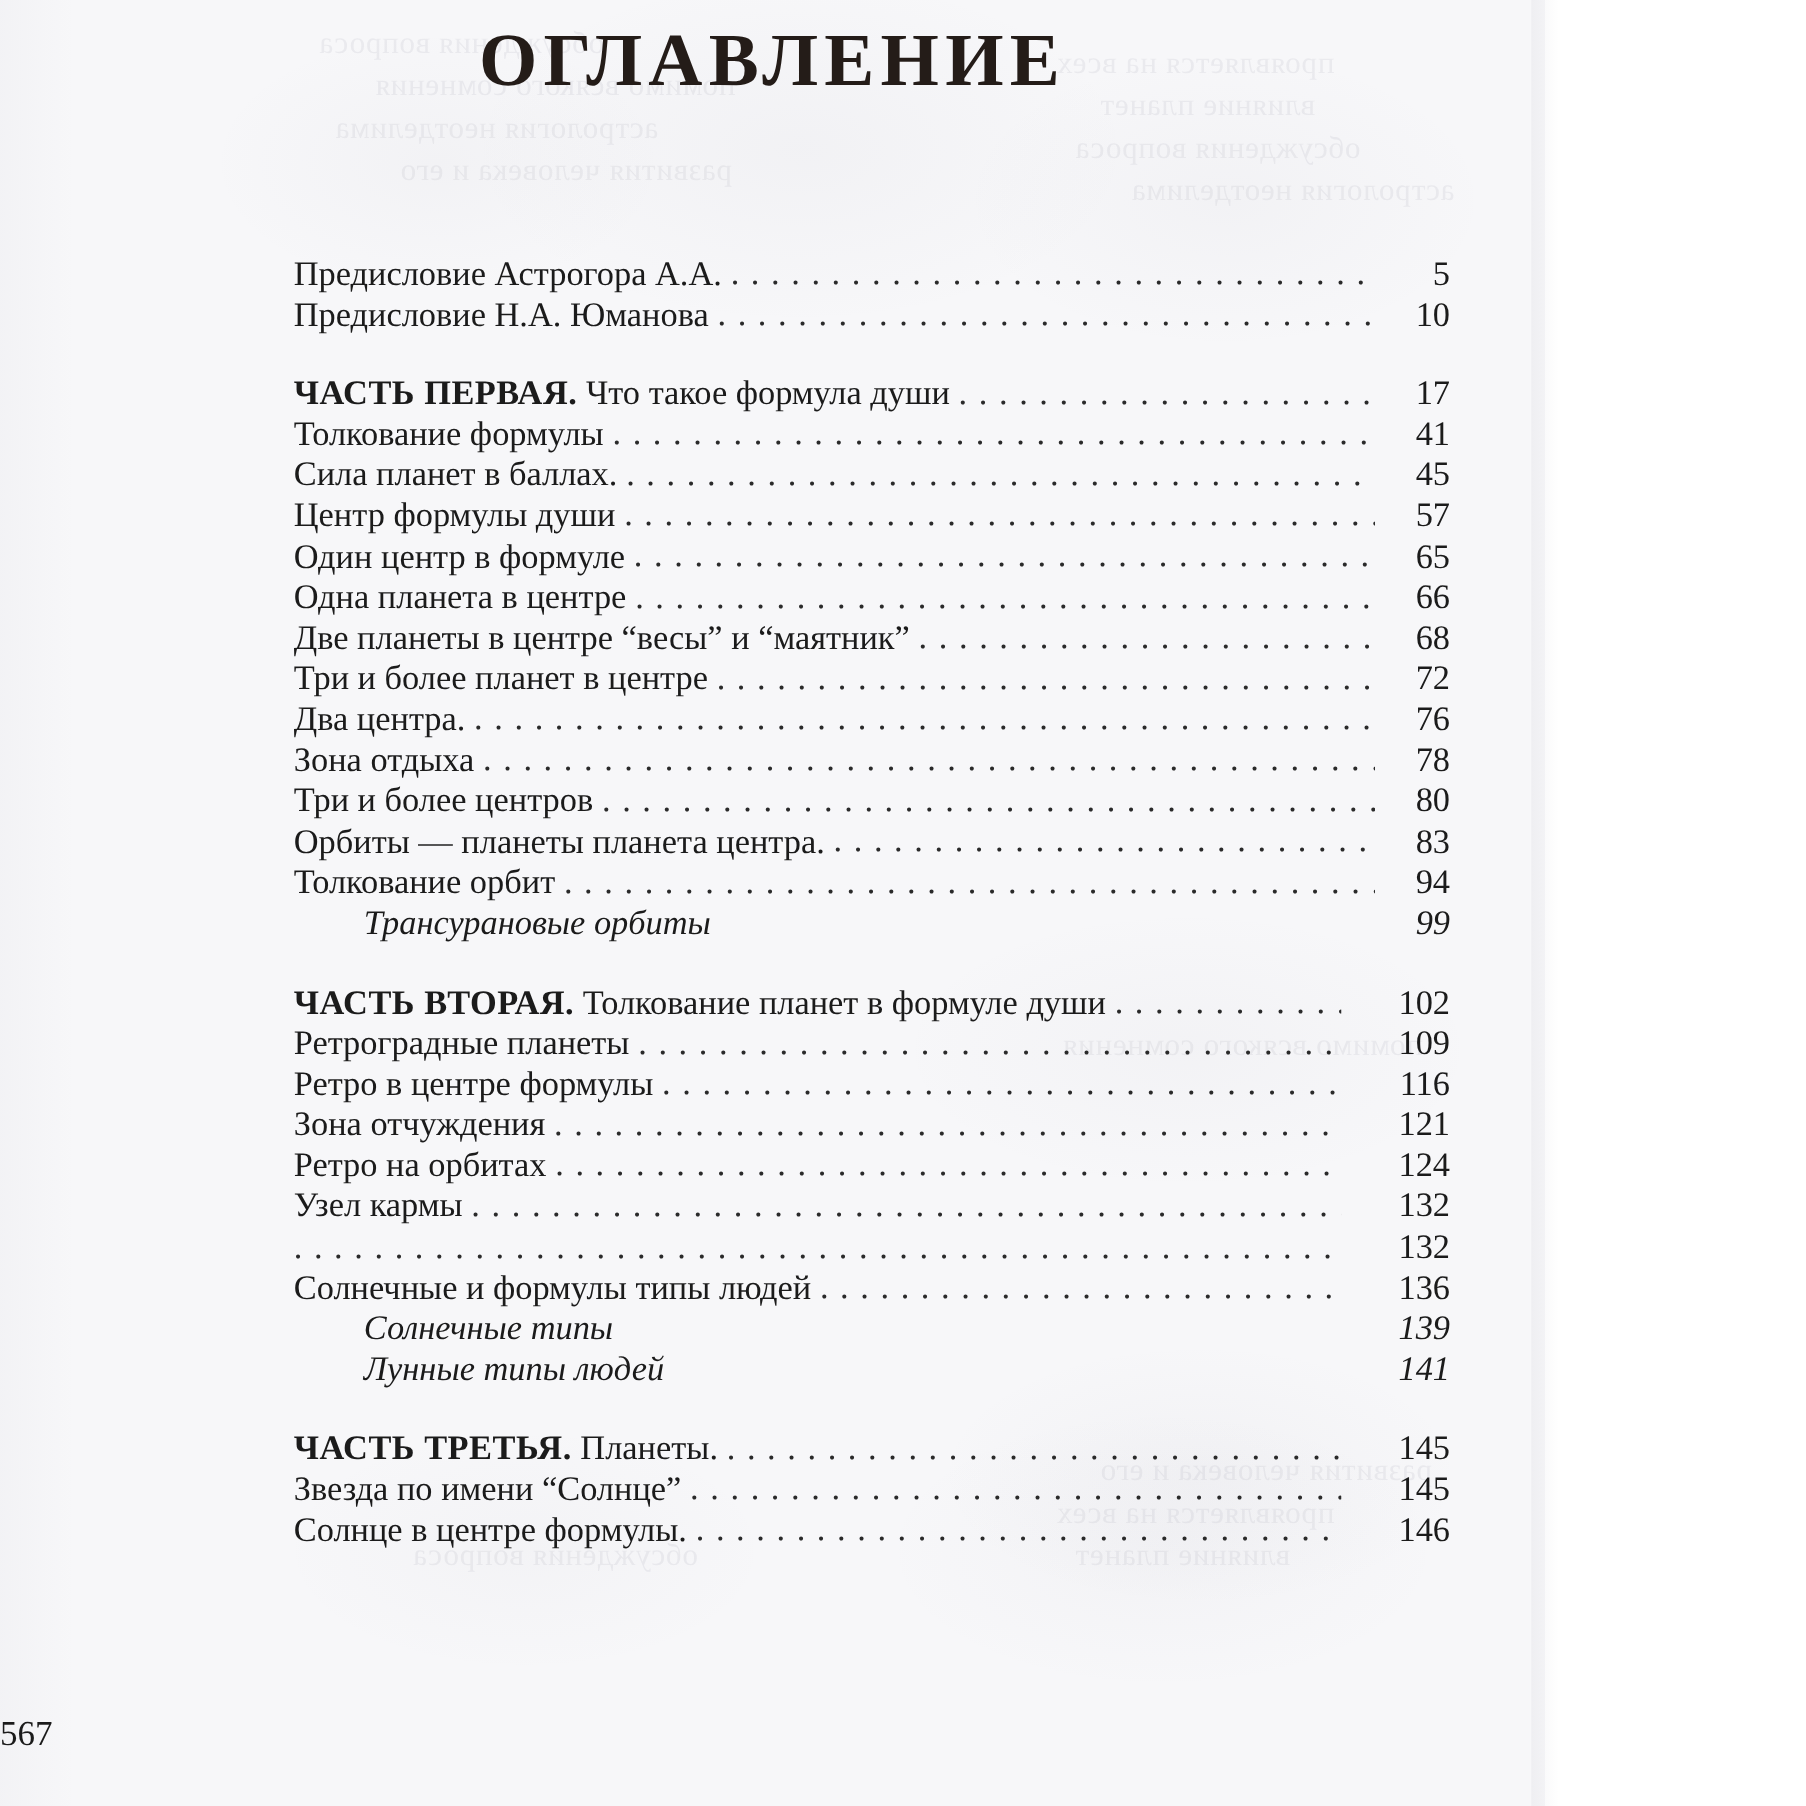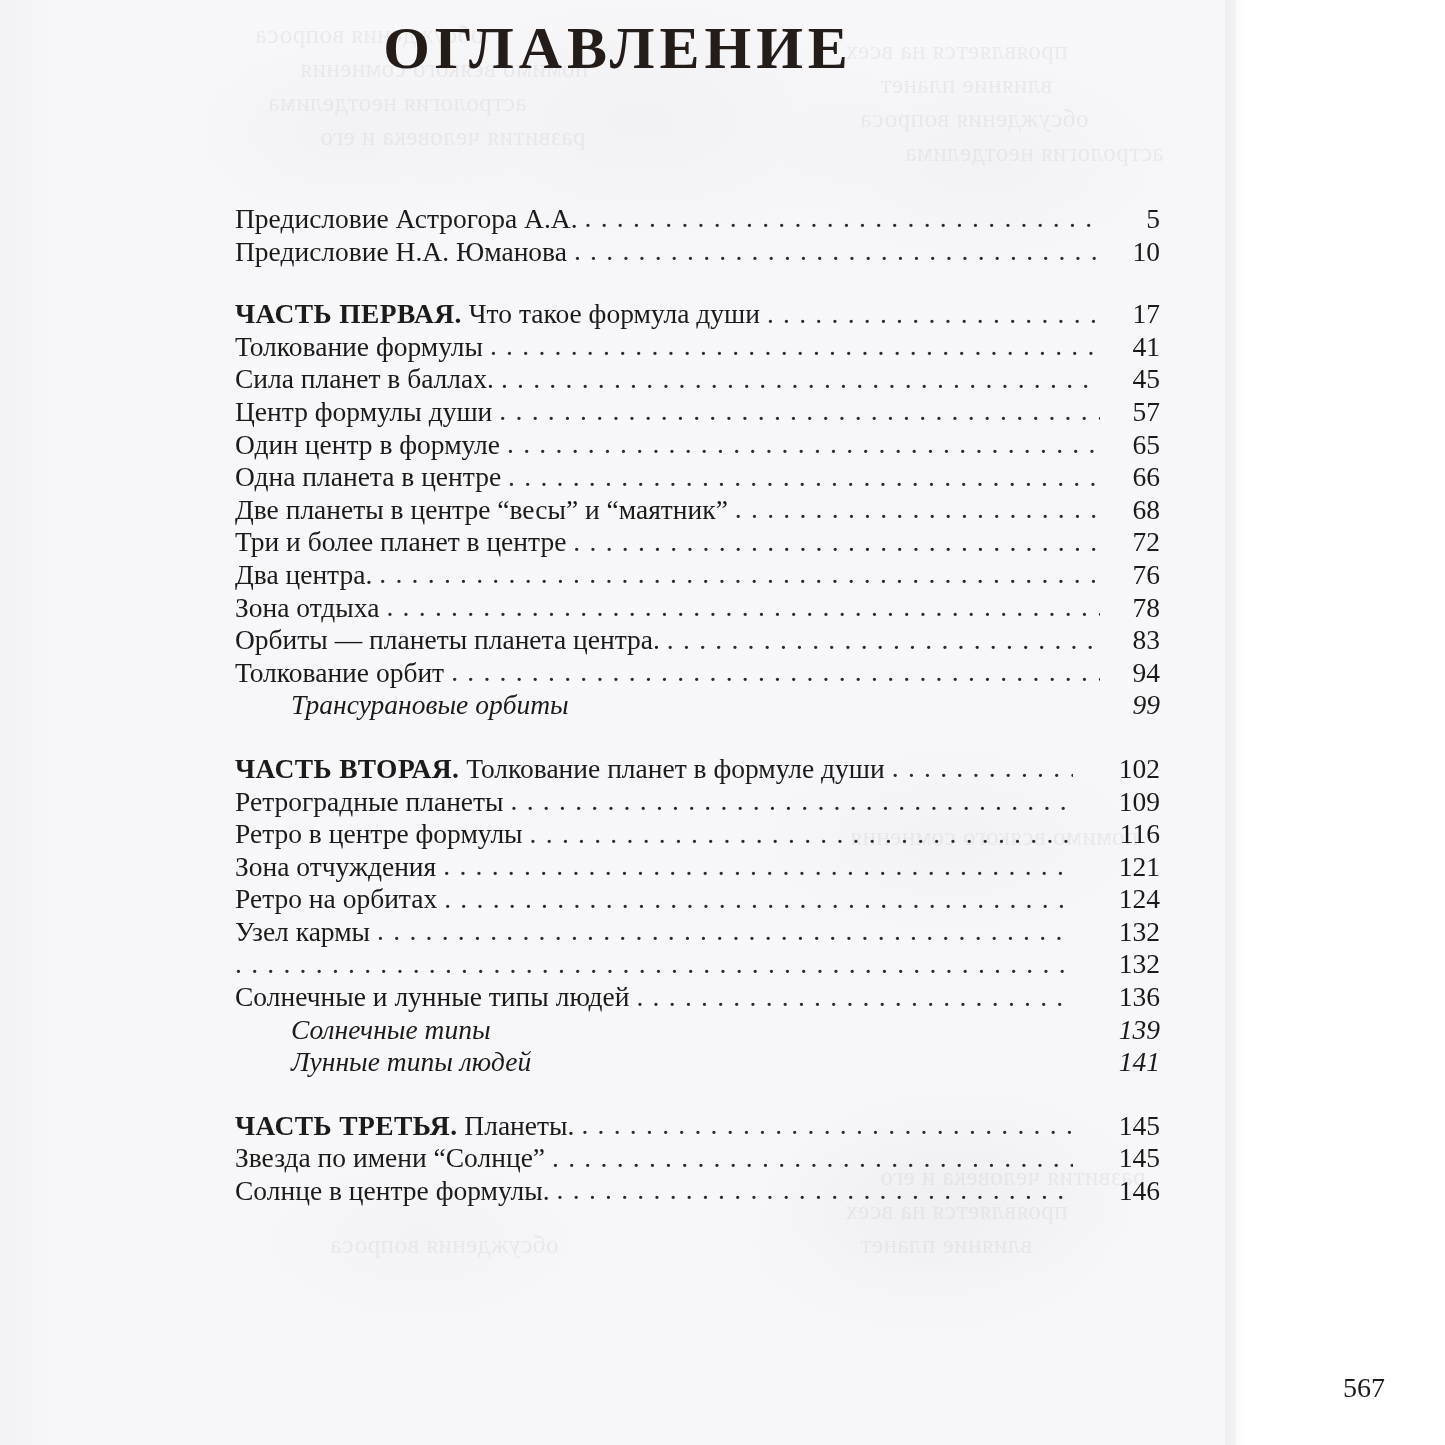--- a/index.html
+++ b/index.html
@@ -144,21 +144,21 @@
 
   .gap { height: 30px; }
   .gap-lg { height: 31px; }
 
   
   .folio {
     position: absolute;
     left: 0;
     top: 1372px;
     width: 1385px;
-    text-align: right;
+    text-align: left;
     font-size: 28px;
     color: #1b1b1b;
   }
 
   
   .ghost {
     position: absolute;
     color: rgba(110,110,130,0.085);
     font-size: 25px;
     line-height: 33px;
@@ -255,20 +255,25 @@
         <span class="label">Два центра.</span>
         <span class="leader"></span>
         <span class="page">76</span>
       </div>
       <div class="row">
         <span class="label">Зона отдыха</span>
         <span class="leader"></span>
         <span class="page">78</span>
       </div>
       <div class="row">
+        <span class="label">Три и более центров</span>
+        <span class="leader"></span>
+        <span class="page">80</span>
+      </div>
+      <div class="row">
         <span class="label">Орбиты — планеты планета центра.</span>
         <span class="leader"></span>
         <span class="page">83</span>
       </div>
       <div class="row">
         <span class="label">Толкование орбит</span>
         <span class="leader"></span>
         <span class="page">94</span>
       </div>
 
@@ -309,21 +314,21 @@
       <div class="row wide">
         <span class="label">Узел кармы</span>
         <span class="leader"></span>
         <span class="page">132</span>
       </div>
       <div class="row wide">
         <span class="leader"></span>
         <span class="page">132</span>
       </div>
       <div class="row wide">
-        <span class="label">Солнечные и лунные типы людей</span>
+        <span class="label">Солнечные и формулы типы людей</span>
         <span class="leader"></span>
         <span class="page">136</span>
       </div>
 
       <div class="row sub wide">
         <span class="label">Солнечные типы</span>
         <span class="leader"></span>
         <span class="page">139</span>
       </div>
       <div class="row sub wide">

